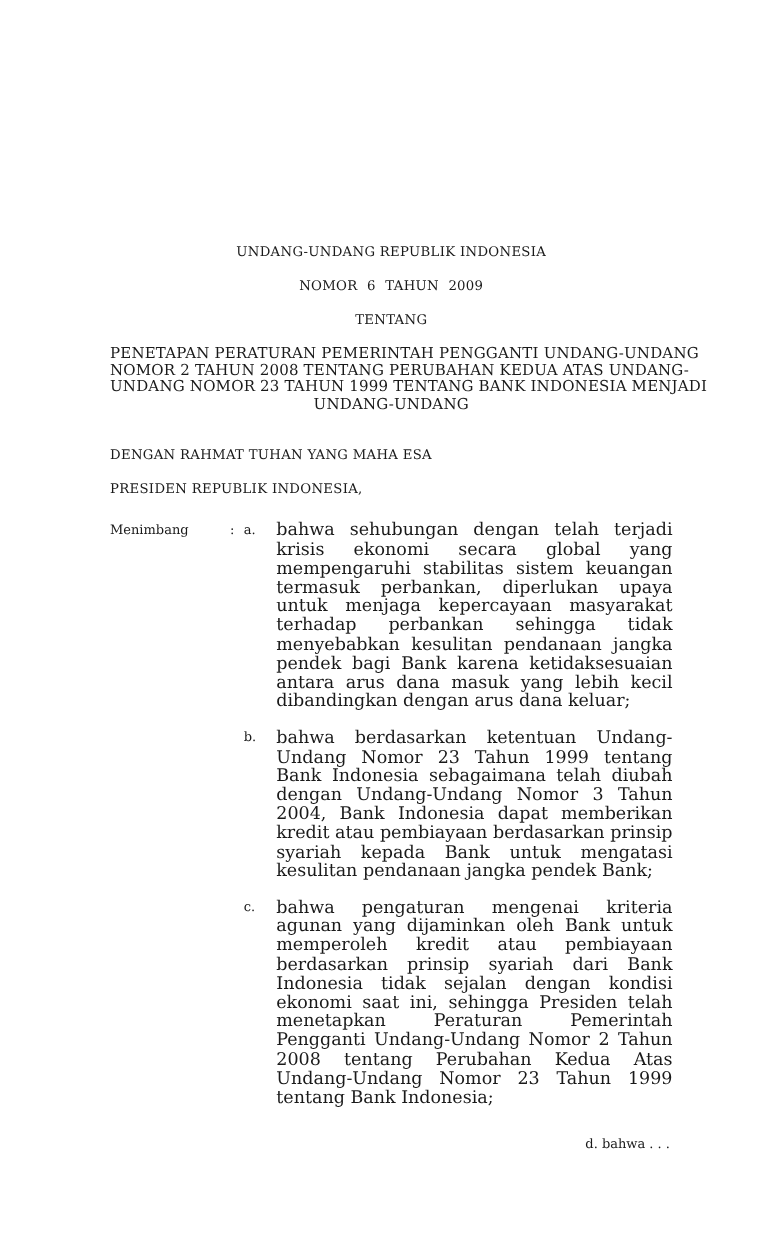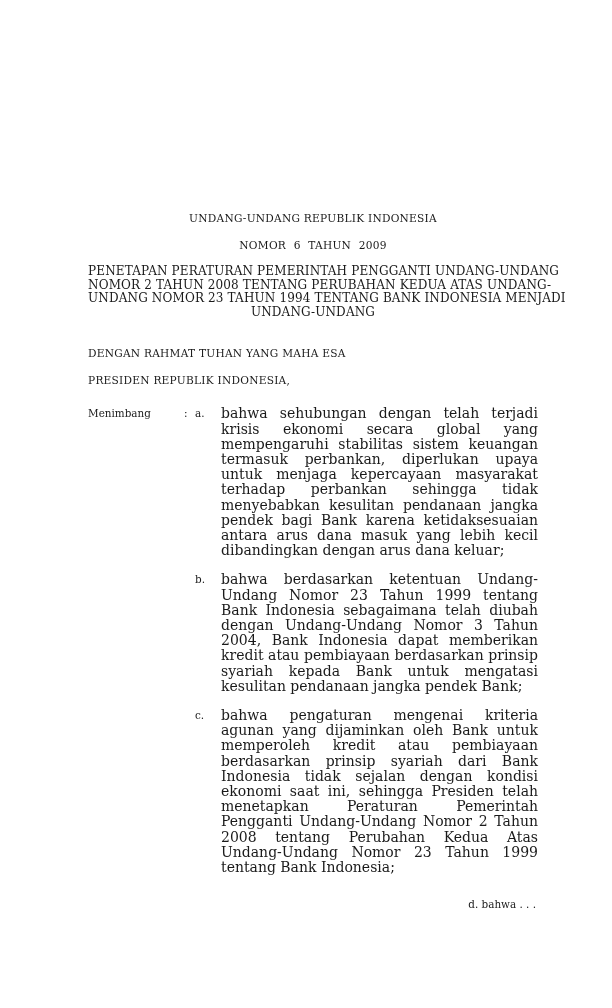--- a/index.html
+++ b/index.html
@@ -17,21 +17,21 @@
     width: 612px;
     height: 1008px;
     margin: 0 auto;
     background: #ffffff;
     overflow: hidden;
     box-sizing: border-box;
   }
   .doc-body {
     position: absolute;
     left: 88px;
-    top: 211px;
+    top: 195px;
     width: 450px;
   }
 
   
   .head-line {
     text-align: center;
     font-size: 10.6px;
     line-height: 14px;
     letter-spacing: 0.25px;
     white-space: nowrap;
@@ -115,25 +115,26 @@
   }
 </style>
 </head>
 <body>
 
 <div class="page">
   <div class="doc-body">
 
     <div class="head-line">UNDANG-UNDANG REPUBLIK INDONESIA</div>
     <div class="head-line nomor">NOMOR  6  TAHUN  2009</div>
+    <div class="head-line tentang">TENTANG</div>
 
     <div class="title-block">
       <div>PENETAPAN PERATURAN PEMERINTAH PENGGANTI UNDANG-UNDANG</div>
       <div>NOMOR 2 TAHUN 2008 TENTANG PERUBAHAN KEDUA ATAS UNDANG-</div>
-      <div>UNDANG NOMOR 23 TAHUN 1994 TENTANG BANK INDONESIA MENJADI</div>
+      <div>UNDANG NOMOR 23 TAHUN 1999 TENTANG BANK INDONESIA MENJADI</div>
       <div>UNDANG-UNDANG</div>
     </div>
 
     <div class="rahmat">DENGAN RAHMAT TUHAN YANG MAHA ESA</div>
     <div class="presiden">PRESIDEN REPUBLIK INDONESIA,</div>
 
     <div class="considerans">
 
       <div class="cons-row">
         <div class="cons-label">Menimbang</div>

